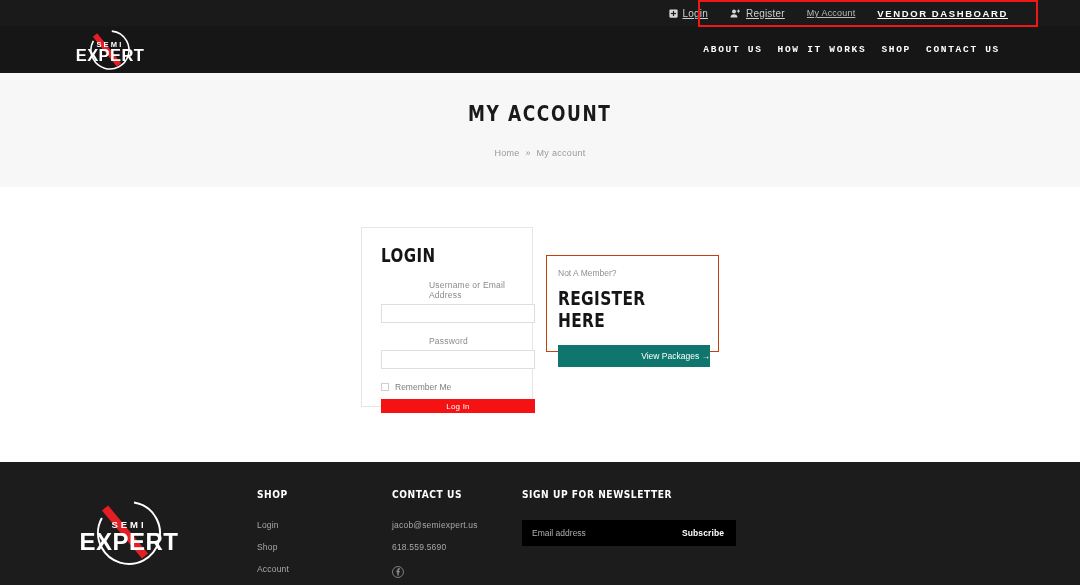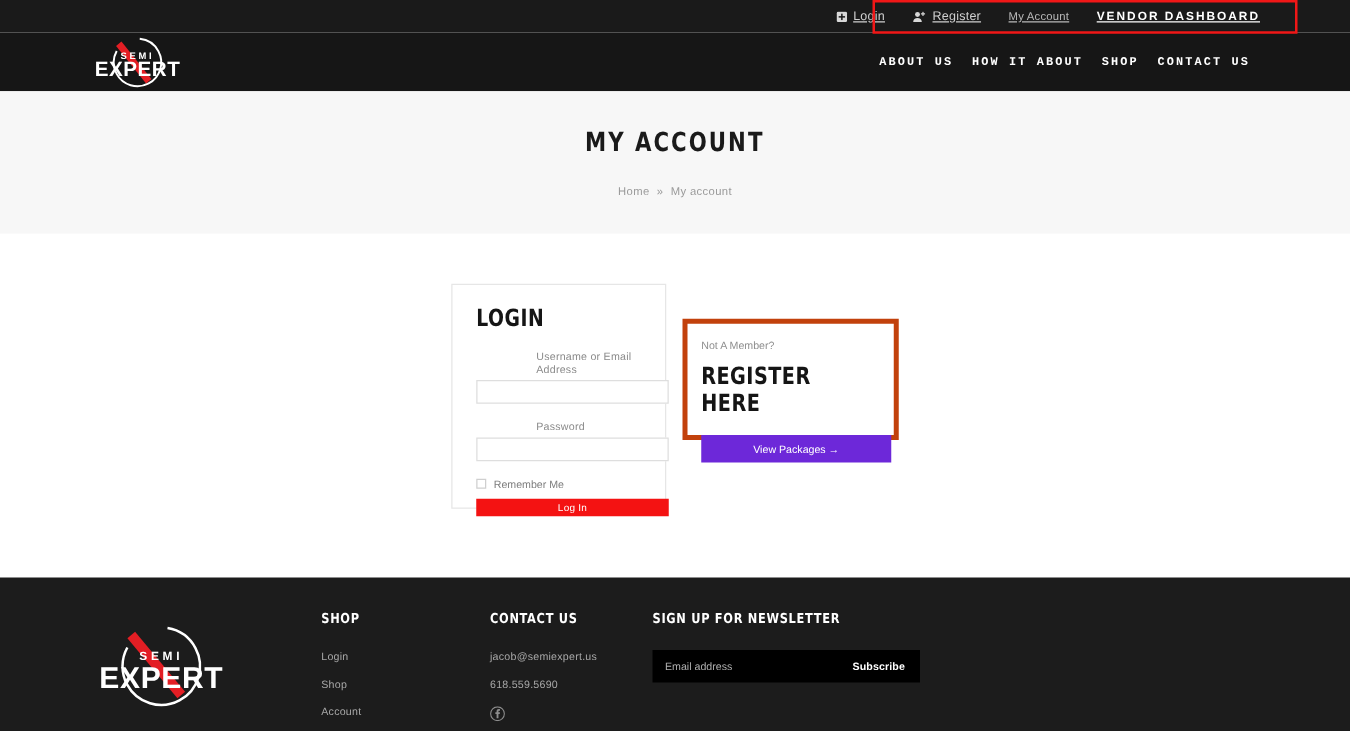--- a/index.html
+++ b/index.html
@@ -121,35 +121,36 @@
   .btn-login {
     display:block; width:154px; height:14px; margin-left:9px;
     background:#f41212; border:none; color:#fff;
     font-family:"Liberation Sans", sans-serif;
     font-size:8px; letter-spacing:.2px; cursor:pointer;
   }
 
   .register-card {
     position:absolute; left:546px; top:68px;
     width:173px; height:97px;
-    border:4px solid #c2410c; background:#fff;
+    border:1px solid #c2410c; background:#fff;
     padding:12px 11px;
   }
   .reg-sub { font-size:8.5px; color:#8e8e8e; margin-bottom:9px; }
   .reg-title {
     font-family:"DejaVu Sans Condensed","Liberation Sans", sans-serif;
     font-size:19px; font-weight:bold; color:#151515;
     letter-spacing:.4px; transform:scaleX(.9);
     transform-origin:left center; margin-bottom:14px;
   }
   .btn-packages {
     display:block; width:152px; height:22px;
-    background:#6d28d9; border:none; color:#fff;
+    background:#0f766e; border:none; color:#fff;
     font-size:8.5px; cursor:pointer;
     font-family:"Liberation Sans", sans-serif;
+    text-align:right;
   }
 
   
   .footer {
     height:123px;
     background:#1c1c1c;
     position:relative;
     overflow:hidden;
   }
   .f-inner {
@@ -240,21 +241,21 @@
     <svg class="logo-svg" width="92" height="46" viewBox="0 0 92 46">
       <circle cx="46" cy="23" r="19" fill="none" stroke="#ffffff" stroke-width="1.6" stroke-dasharray="78 22" transform="rotate(-28 46 23)"></circle>
       <path d="M31 8 L55 38" stroke="#e31e24" stroke-width="5.5" fill="none"></path>
       <text x="46" y="20" text-anchor="middle" fill="#ffffff" font-family="Liberation Sans, sans-serif" font-size="7.5" font-weight="bold" letter-spacing="2.2">SEMI</text>
       <text x="46" y="34" text-anchor="middle" fill="#ffffff" font-family="Liberation Sans, sans-serif" font-size="16.5" font-weight="bold" letter-spacing="0.4">EXPERT</text>
     </svg>
   </a>
 
   <div class="nav">
     <a href="#">ABOUT US</a>
-    <a href="#">HOW IT ABOUT</a>
+    <a href="#">HOW IT WORKS</a>
     <a href="#">SHOP</a>
     <a href="#">CONTACT US</a>
   </div>
 </div>
 
 <div class="hero">
   <div class="hero-title">MY ACCOUNT</div>
   <div class="breadcrumb">
     <a href="#" style="color:#9a9a9a;text-decoration:none">Home</a>
     <span class="sep">»</span>

